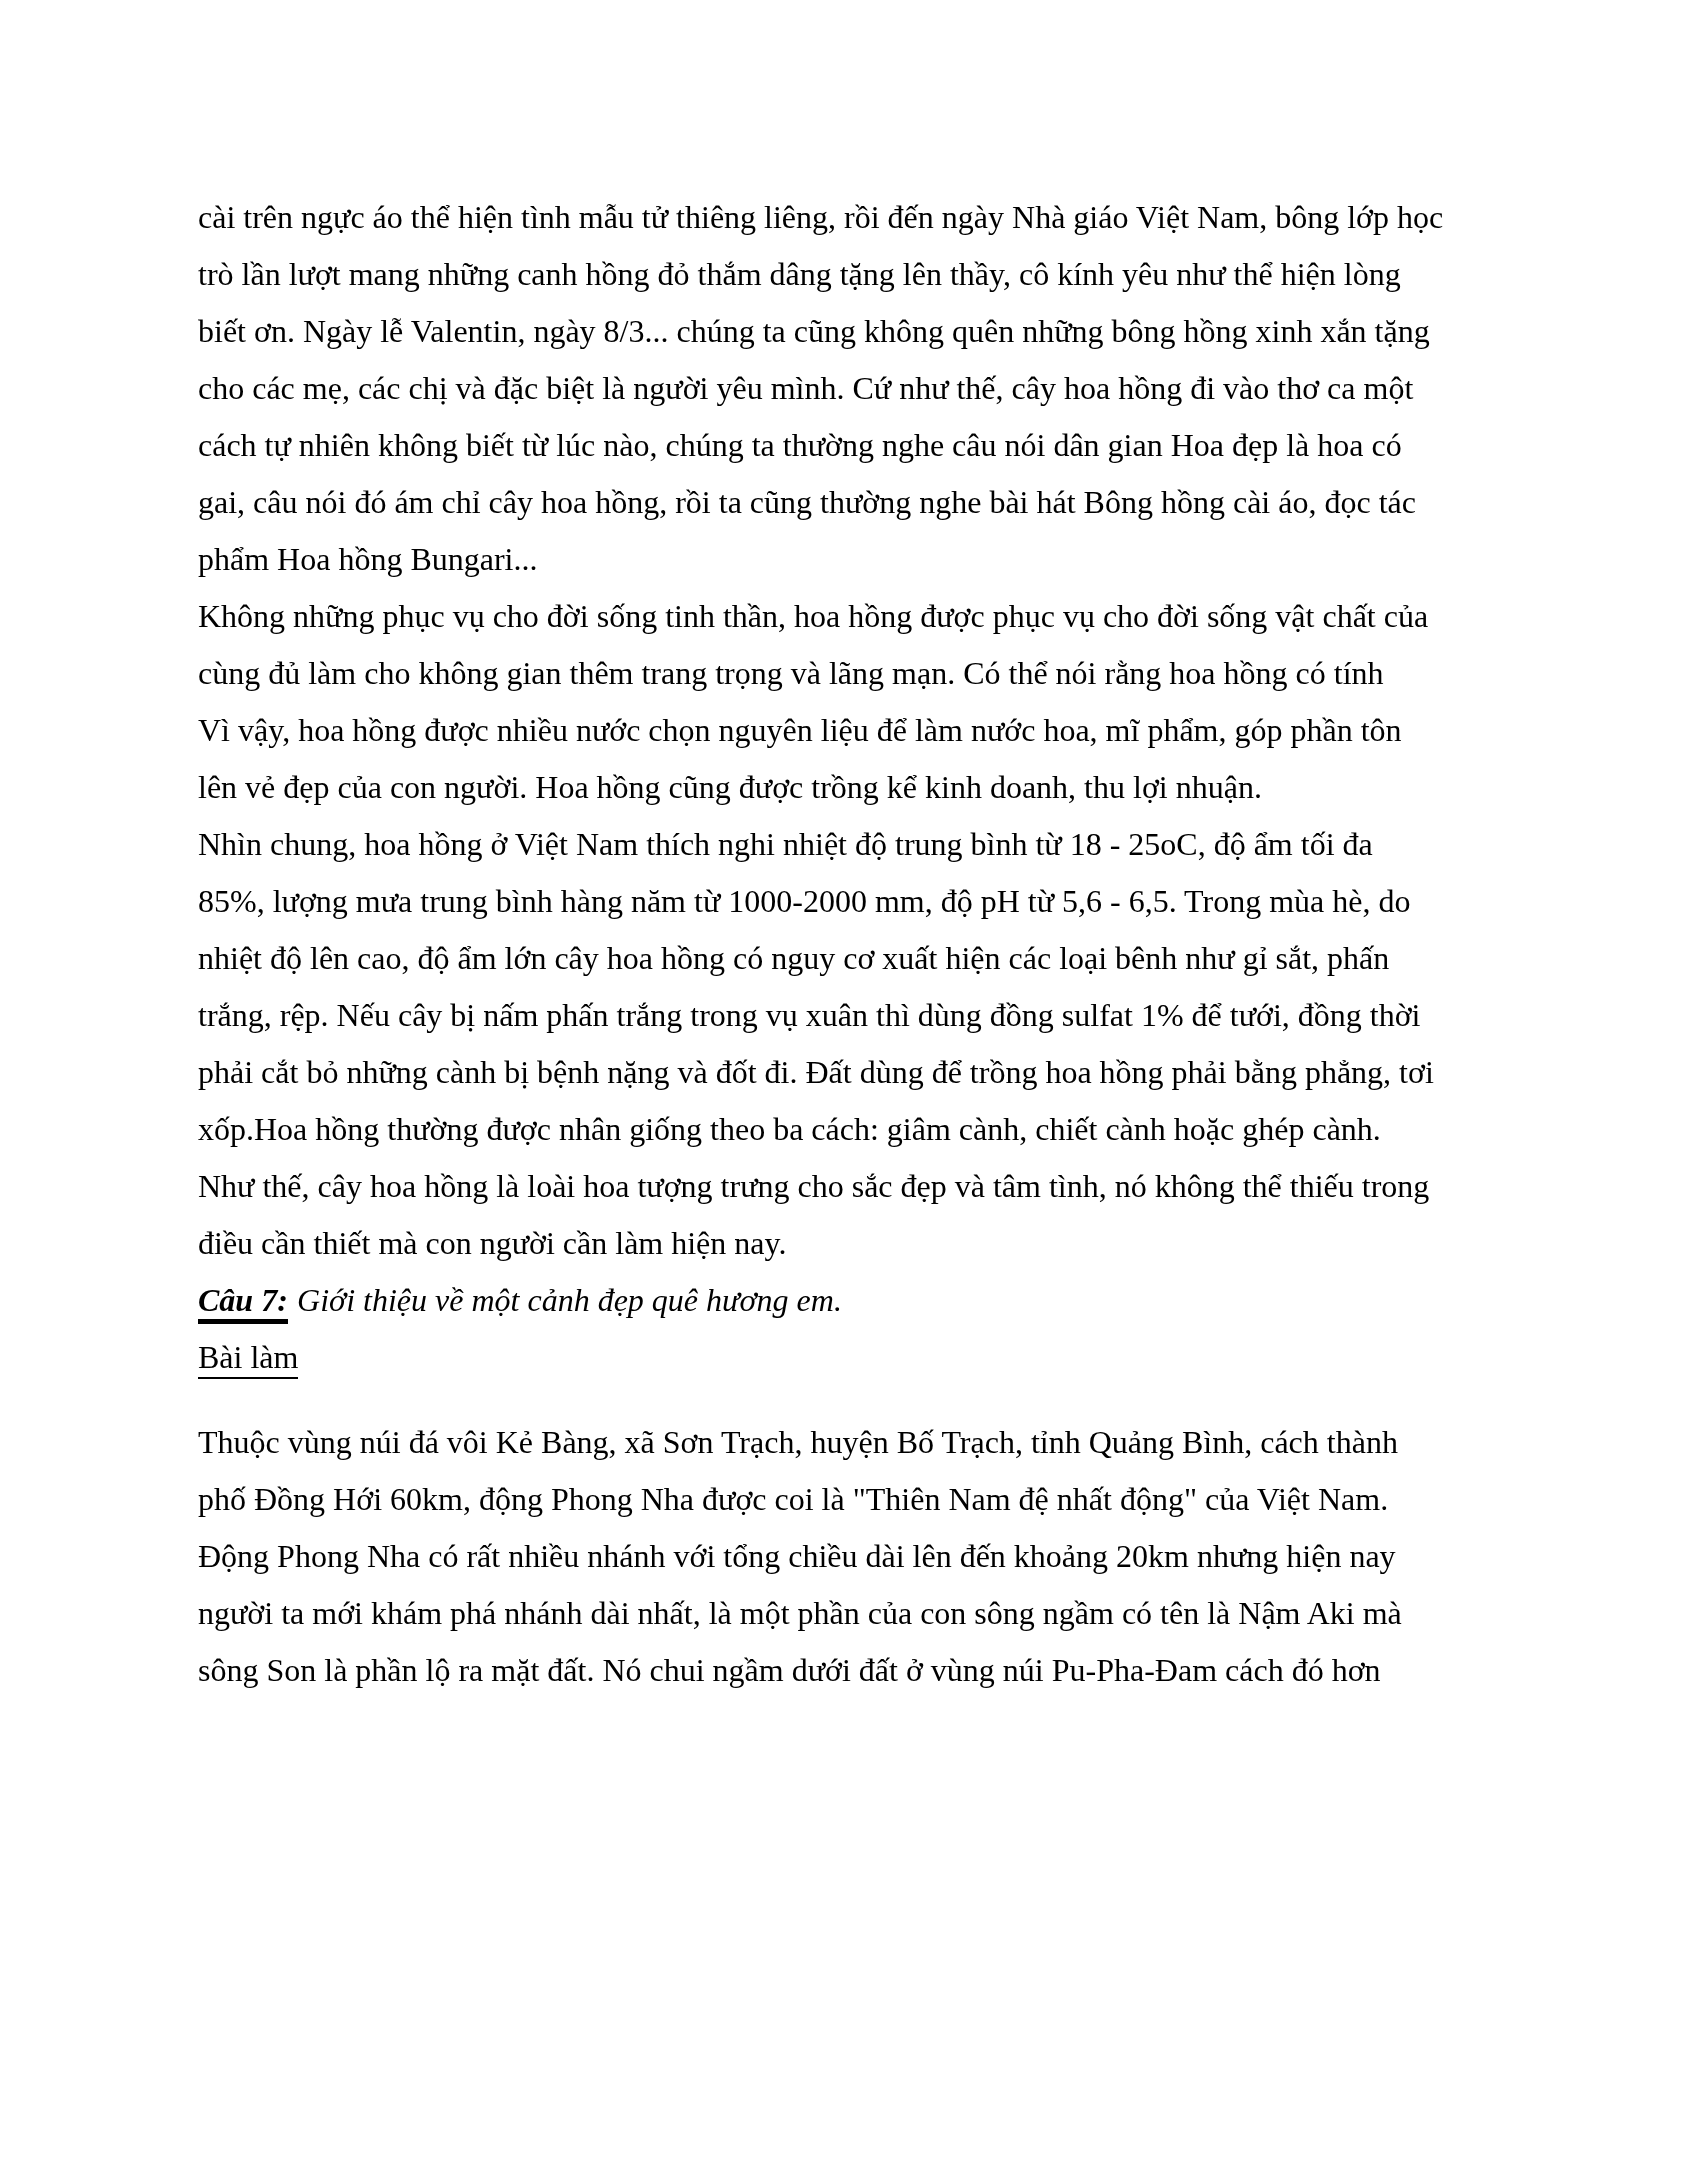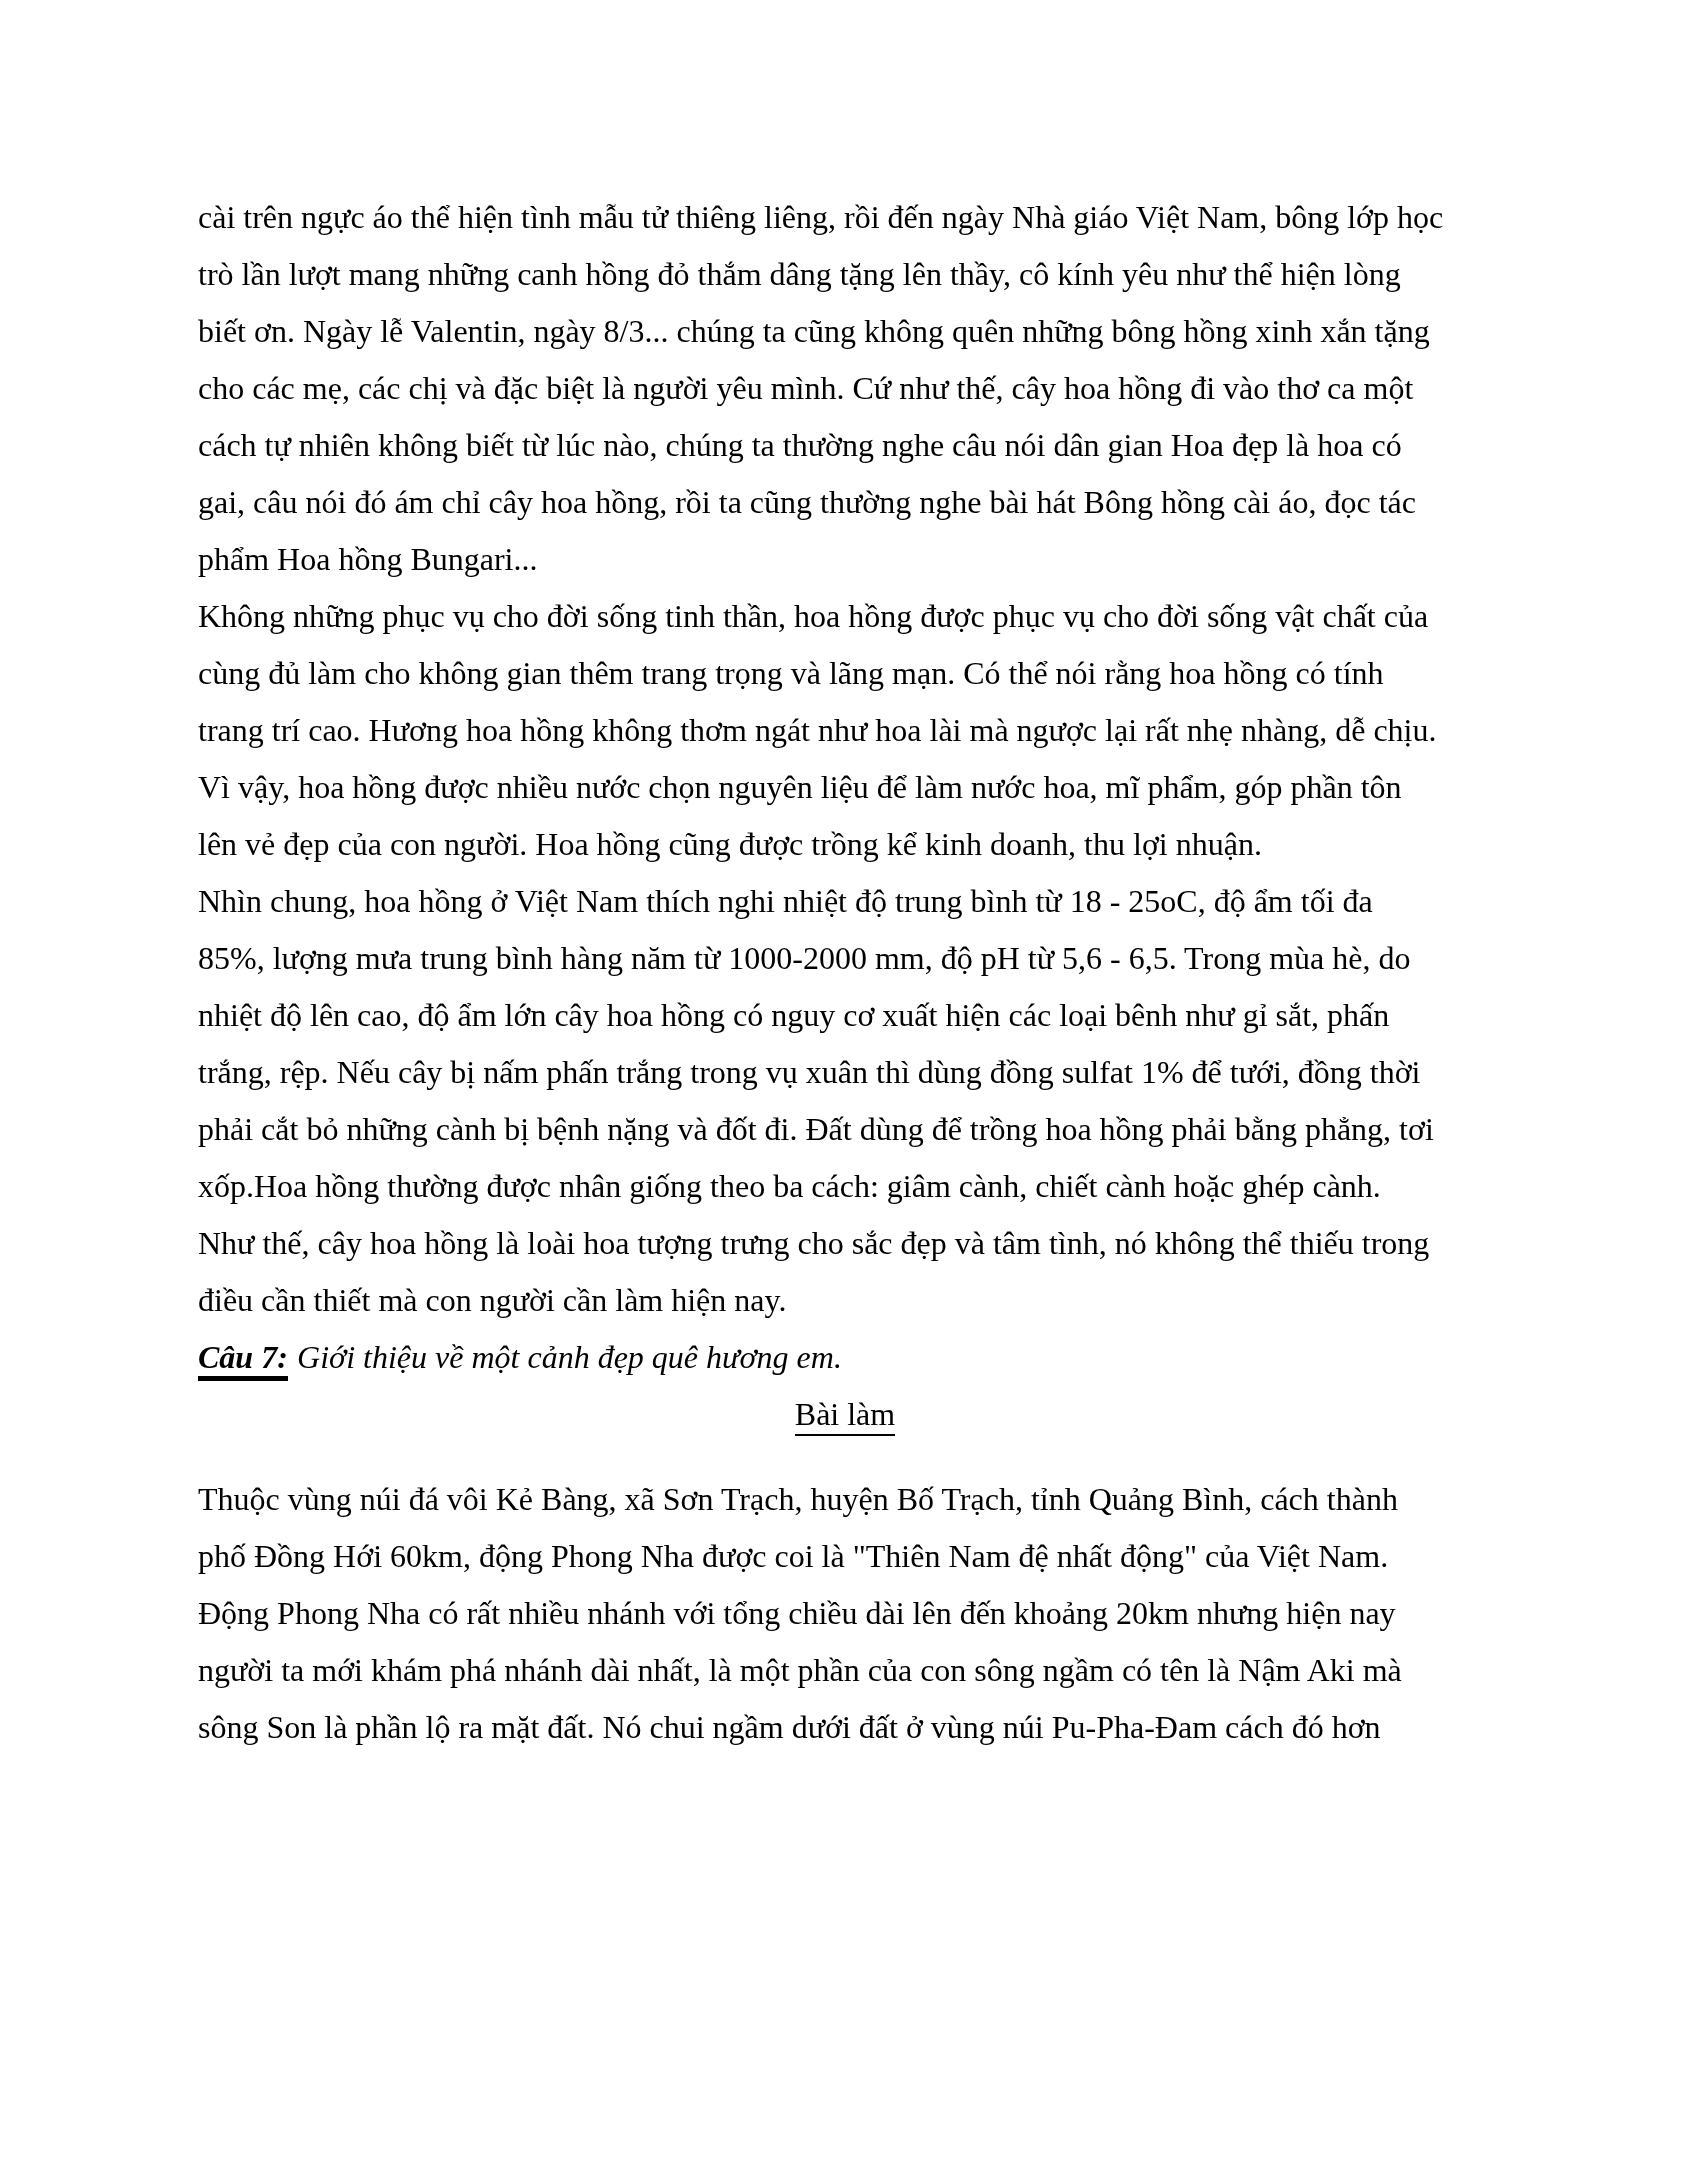--- a/index.html
+++ b/index.html
@@ -35,21 +35,20 @@
     padding-bottom: 1.3px;
   }
   .question-line .q-text {
     font-style: italic;
     margin-left: 9.3px;
     text-align: right;
   }
   .heading-line {
     font-size: 32px;
     line-height: 57px;
-    text-align: center;
     white-space: nowrap;
   }
   .heading-line .heading-underline {
     border-bottom: 2.6px solid #000000;
     padding-bottom: 2px;
   }
   .part2 {
     margin-top: 28px;
   }
 </style>
@@ -61,21 +60,20 @@
   <div class="part">
       <div class="line">cài trên ngực áo thể hiện tình mẫu tử thiêng liêng, rồi đến ngày Nhà giáo Việt Nam, bông lớp học</div>
       <div class="line">trò lần lượt mang những canh hồng đỏ thắm dâng tặng lên thầy, cô kính yêu như thể hiện lòng</div>
       <div class="line">biết ơn. Ngày lễ Valentin, ngày 8/3... chúng ta cũng không quên những bông hồng xinh xắn tặng</div>
       <div class="line">cho các mẹ, các chị và đặc biệt là người yêu mình. Cứ như thế, cây hoa hồng đi vào thơ ca một</div>
       <div class="line">cách tự nhiên không biết từ lúc nào, chúng ta thường nghe câu nói dân gian Hoa đẹp là hoa có</div>
       <div class="line">gai, câu nói đó ám chỉ cây hoa hồng, rồi ta cũng thường nghe bài hát Bông hồng cài áo, đọc tác</div>
       <div class="line">phẩm Hoa hồng Bungari...</div>
       <div class="line">Không những phục vụ cho đời sống tinh thần, hoa hồng được phục vụ cho đời sống vật chất của</div>
       <div class="line">cùng đủ làm cho không gian thêm trang trọng và lãng mạn. Có thể nói rằng hoa hồng có tính</div>
-      <div class="line">trang trí cao. Hương hoa hồng không thơm ngát như hoa lài mà ngược lại rất nhẹ nhàng, dễ chịu.</div>
       <div class="line">Vì vậy, hoa hồng được nhiều nước chọn nguyên liệu để làm nước hoa, mĩ phẩm, góp phần tôn</div>
       <div class="line">lên vẻ đẹp của con người. Hoa hồng cũng được trồng kể kinh doanh, thu lợi nhuận.</div>
       <div class="line">Nhìn chung, hoa hồng ở Việt Nam thích nghi nhiệt độ trung bình từ 18 - 25oC, độ ẩm tối đa</div>
       <div class="line">85%, lượng mưa trung bình hàng năm từ 1000-2000 mm, độ pH từ 5,6 - 6,5. Trong mùa hè, do</div>
       <div class="line">nhiệt độ lên cao, độ ẩm lớn cây hoa hồng có nguy cơ xuất hiện các loại bênh như gỉ sắt, phấn</div>
       <div class="line">trắng, rệp. Nếu cây bị nấm phấn trắng trong vụ xuân thì dùng đồng sulfat 1% để tưới, đồng thời</div>
       <div class="line">phải cắt bỏ những cành bị bệnh nặng và đốt đi. Đất dùng để trồng hoa hồng phải bằng phẳng, tơi</div>
       <div class="line">xốp.Hoa hồng thường được nhân giống theo ba cách: giâm cành, chiết cành hoặc ghép cành.</div>
       <div class="line">Như thế, cây hoa hồng là loài hoa tượng trưng cho sắc đẹp và tâm tình, nó không thể thiếu trong</div>
       <div class="line">điều cần thiết mà con người cần làm hiện nay.</div>

